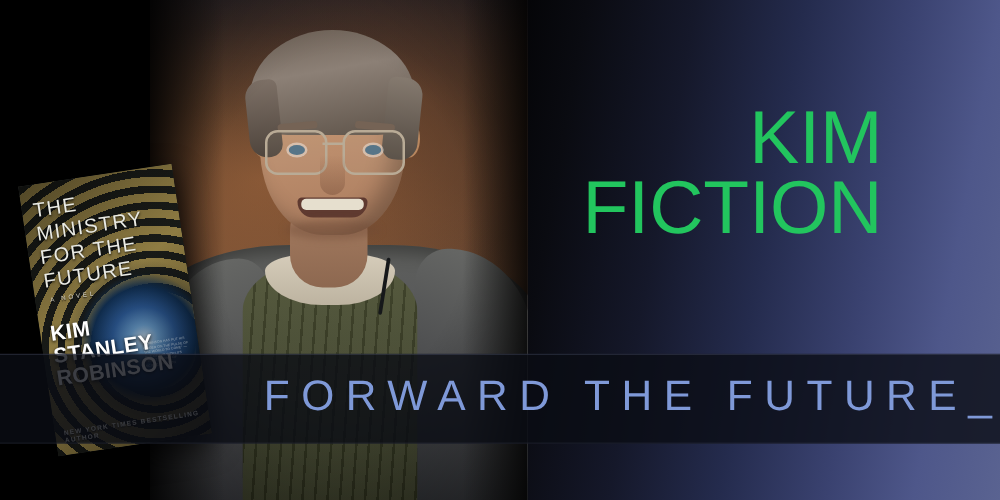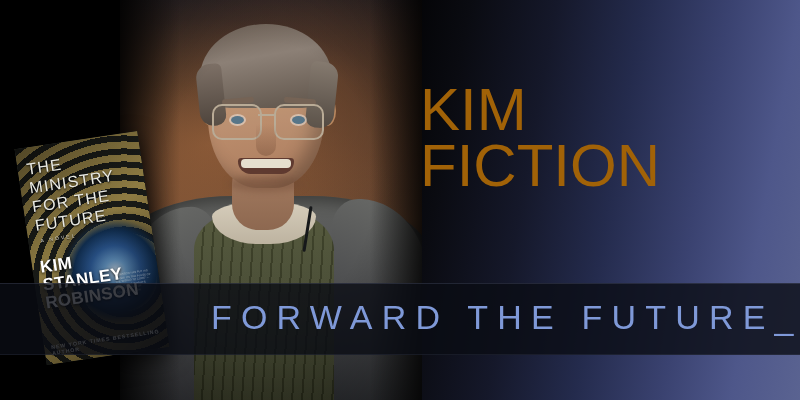--- a/index.html
+++ b/index.html
@@ -354,28 +354,29 @@
     color: #efeee6;
     font-size: 5.2px;
     letter-spacing: 1px;
     font-weight: bold;
     text-shadow: 0 1px 1px rgba(0,0,0,0.9);
   }
 
   
   .headline {
     position: absolute;
-    left: 420px;
+    left: 466px;
     top: 82px;
-    color: #a16207;
+    color: #22c55e;
     font-size: 60px;
     line-height: 56px;
     font-weight: 400;
     letter-spacing: 0px;
     white-space: nowrap;
+    text-align: right;
   }
   .headline .ln { display: block; }
 
   
   .tagline-band {
     position: absolute;
     left: 0;
     top: 283px;
     width: 800px;
     height: 70px;

